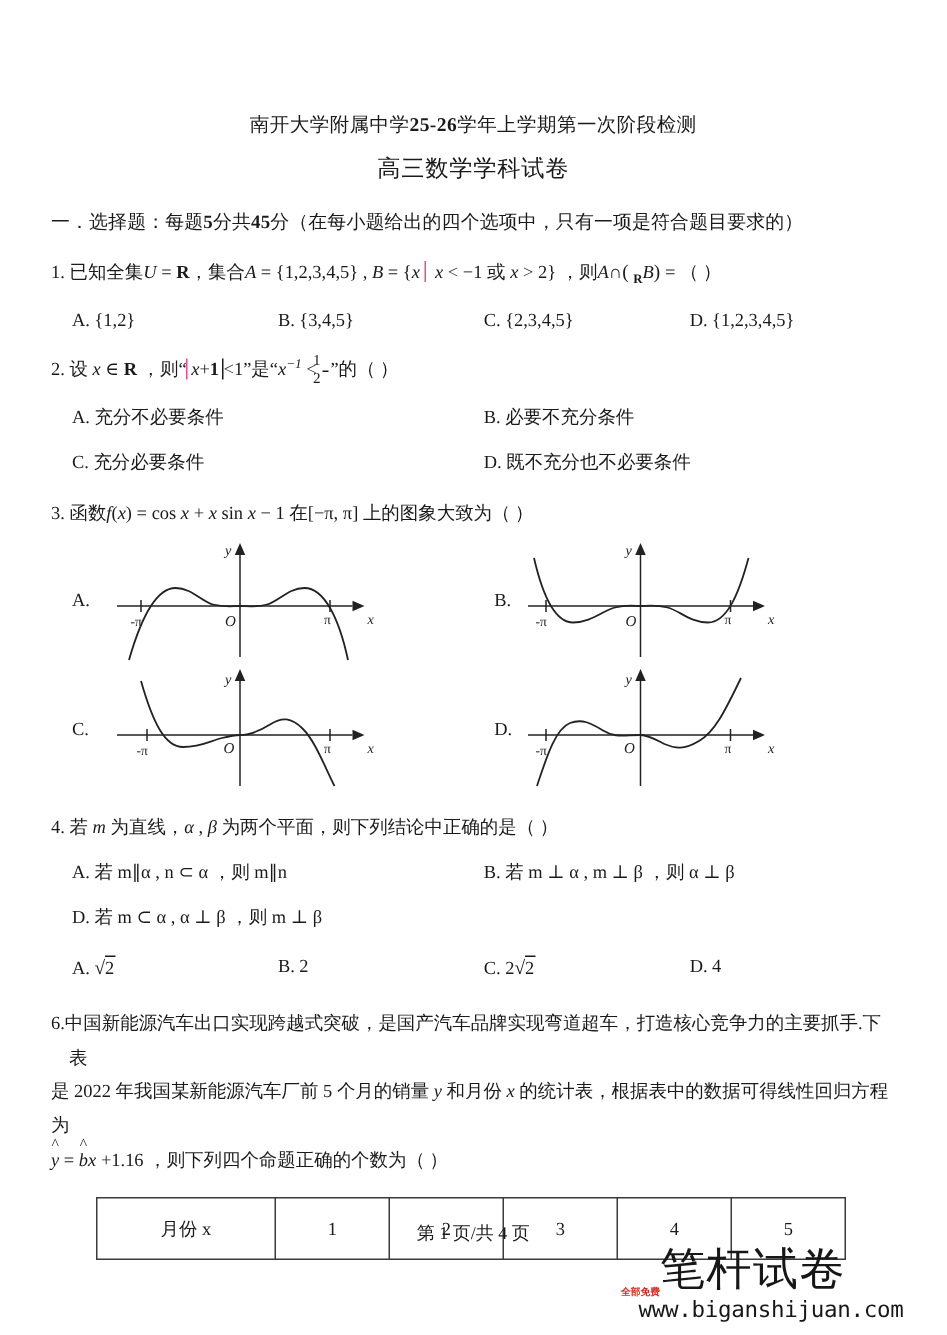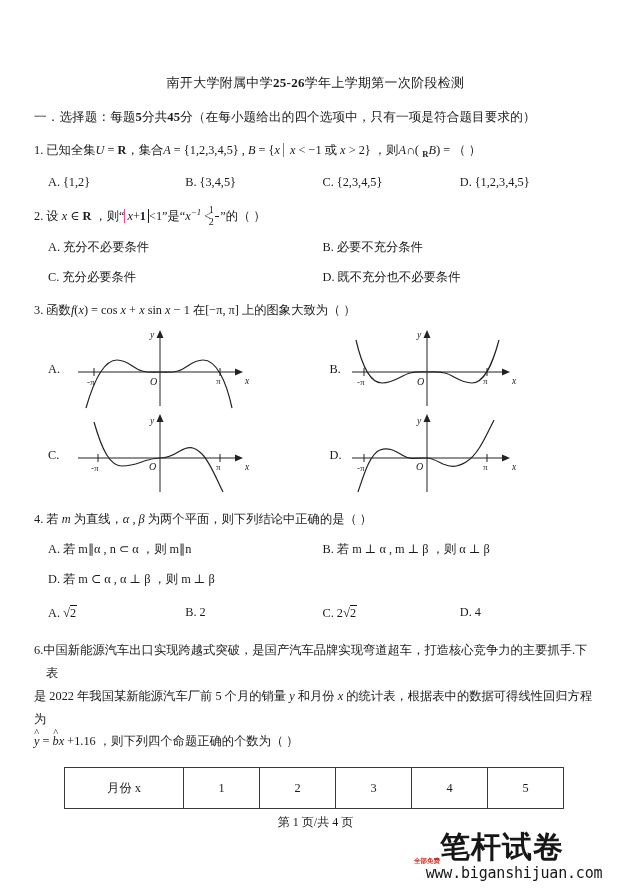--- a/index.html
+++ b/index.html
@@ -158,21 +158,21 @@
     font-size: 12px;
   }
   .watermark {
     position: absolute;
     left: 414px;
     top: 832px;
     width: 200px;
   }
   .wm-main {
     font-family: "DejaVu Sans", sans-serif;
-    font-weight: bold;
+    font-weight: normal;
     font-size: 30px;
     color: #171717;
     letter-spacing: 1px;
     line-height: 1;
     padding-left: 26px;
   }
   .wm-badge {
     position: absolute;
     left: 0;
     top: 26px;
@@ -195,20 +195,21 @@
 </style>
 </head>
 <body>
 
 <div class="page">
  <div class="inner">
 
   <div class="doc-title">
     <span>南开大学附属中学</span><b>25-26</b><span>学年上学期第一次阶段检测</span>
   </div>
+  <div class="doc-subtitle">高三数学学科试卷</div>
 
   <div class="section-head">
     <span>一．选择题：每题</span><b>5</b><span>分共</span><b>45</b><span>分（在每小题给出的四个选项中，只有一项是符合题目要求的）</span>
   </div>
 
   <div class="q">
     <div class="q-stem">
       <span class="q-num">1.</span>
       <span>已知全集</span><span class="mi">U</span> = <span class="mb">R</span><span>，集合</span><span class="mi">A</span> = {1,2,3,4,5} , <span class="mi">B</span> = {<span class="mi">x</span> <span class="abs" style="border-right:none;padding:0 3px"></span> <span class="mi">x</span> &lt; −1 或 <span class="mi">x</span> &gt; 2} ，<span>则</span><span class="mi">A</span>∩<span class="cmpl">(</span> <span class="sub-r">R</span><span class="mi">B</span><span class="cmpl">)</span> = <span>（      ）</span>
     </div>

